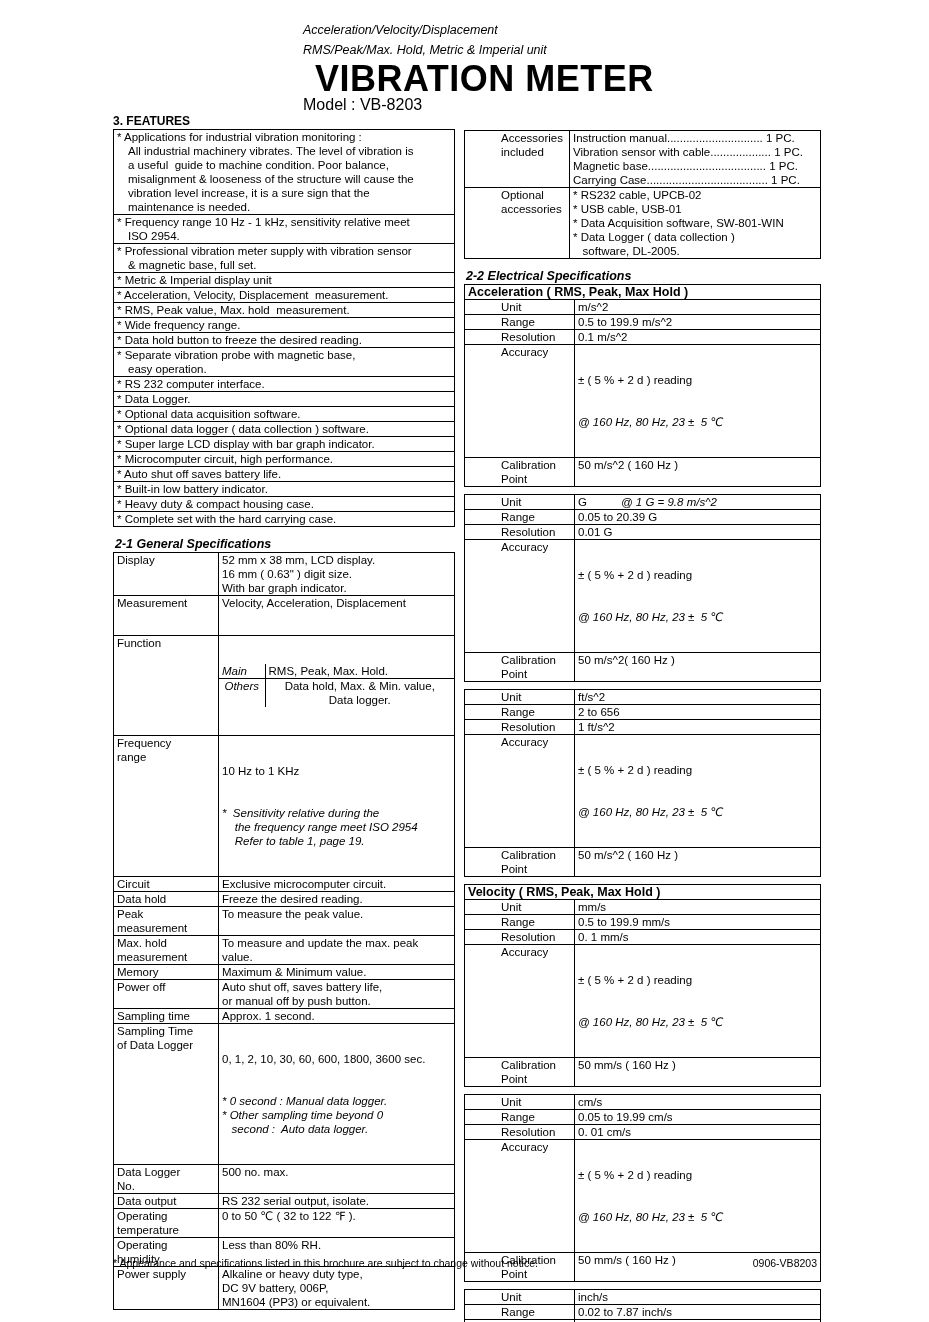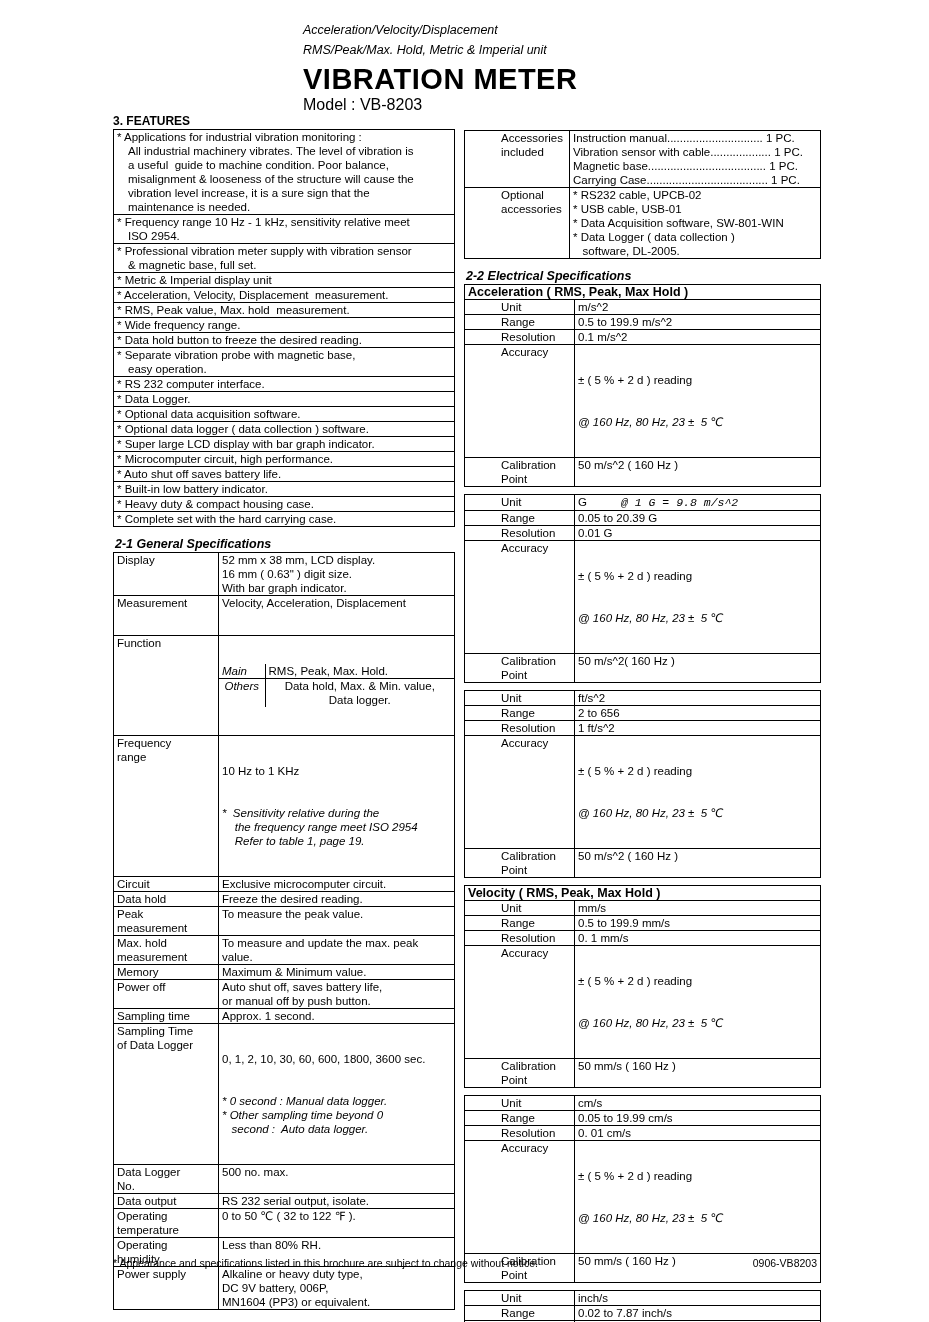--- a/index.html
+++ b/index.html
@@ -6,21 +6,21 @@
   html, body { margin: 0; padding: 0; }
   body {
     width: 929px; height: 1322px; background: #ffffff; color: #000;
     font-family: "Liberation Sans", "DejaVu Sans", sans-serif;
   }
   .page { position: relative; width: 929px; height: 1322px; background: #fff; overflow: hidden; }
 
   
   .header { position: absolute; left: 303px; top: 20px; }
   .header .sub { font-style: italic; font-size: 12.5px; line-height: 20px; }
-  .header .title { margin: 3px 0 0 0; font-size: 29px; font-weight: bold; line-height: 32px; letter-spacing: 0.5px; }
+  .header .title { margin: 3px 0 0 12px; font-size: 36px; font-weight: bold; line-height: 32px; letter-spacing: 0.5px; }
   .header .model { font-size: 16px; line-height: 20px; }
 
   
   .col-left  { position: absolute; left: 113px; top: 114px; width: 342px; font-size: 11.5px; line-height: 14px; }
   .col-right { position: absolute; left: 464px; top: 130px; width: 357px; font-size: 11.5px; line-height: 14px; }
 
   .features-heading { font-weight: bold; font-size: 12px; margin-bottom: 1px; }
   .features-box { border: 1px solid #000; }
   .feature-item { border-bottom: 1px solid #000; padding: 0 2px 0 14px; text-indent: -11px; white-space: pre-wrap; }
   .feature-item:last-child { border-bottom: none; }
@@ -36,21 +36,21 @@
 
   td.nested { padding: 0 !important; }
   table.inner { width: 100%; border-collapse: collapse; }
   table.inner td { border: none; padding: 0 3px; vertical-align: top; white-space: pre-wrap; }
   table.inner td + td { border-left: 1px solid #000; }
   table.inner tr + tr td { border-top: 1px solid #000; text-align: center; }
   table.inner td.sub-lbl  { width: 46px; font-style: italic; }
 
   .row-measurement td { height: 40px; }
   .note { font-style: italic; }
-  .unit-note { font-style: italic; margin-left: 34px; font-family: Liberation Mono, monospace; }
+  .unit-note { font-style: italic; margin-left: 34px; }
 
   .footer { position: absolute; left: 113px; top: 1257px; width: 704px; display: flex; justify-content: space-between; font-size: 10.5px; line-height: 13px; }
 </style>
 </head>
 <body>
 
 <div class="page">
 
   <div class="header">
     <div class="sub">Acceleration/Velocity/Displacement</div>

